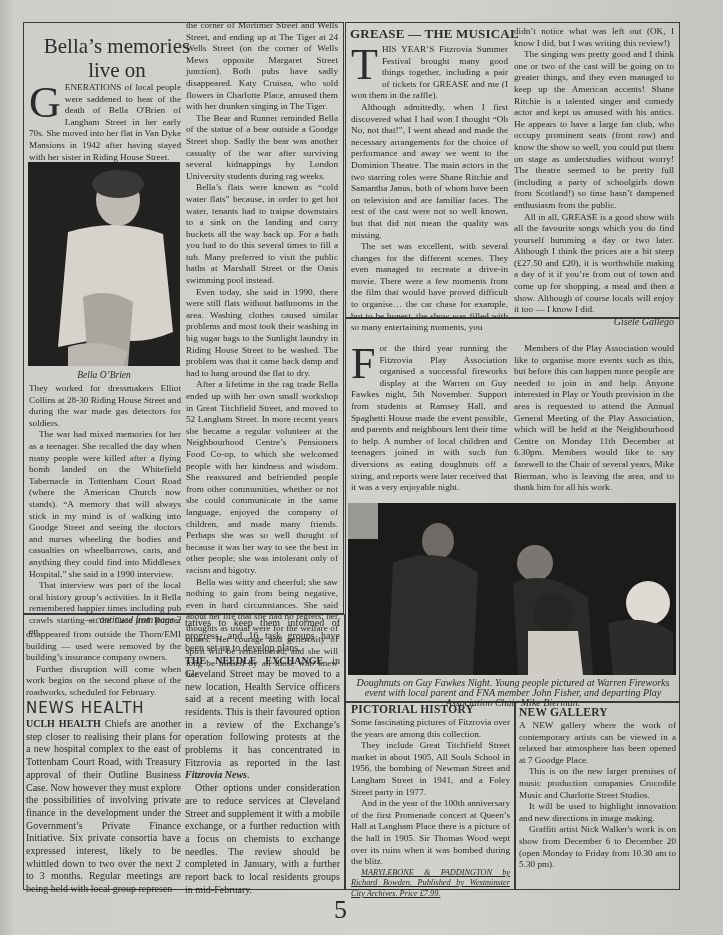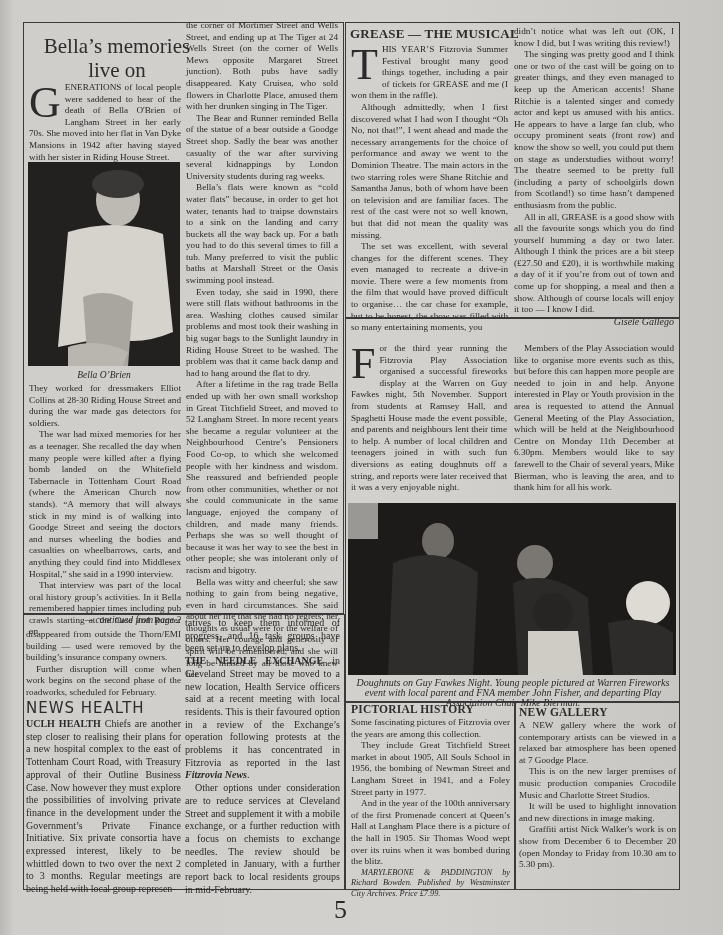--- a/index.html
+++ b/index.html
@@ -116,21 +116,21 @@
     <p class="noindent"><span class="small-caps">THE NEEDLE EXCHANGE</span><span> in Cleveland Street may be moved to a new location, Health Service officers said at a recent meeting with local residents. This is their favoured option in a review of the Exchange’s operation following protests at the problems it has concentrated in Fitzrovia as reported in the last </span><i style="font-weight:bold;">Fitzrovia News</i><span>.</span></p>
     <p>Other options under consideration are to reduce services at Cleveland Street and supplement it with a mobile exchange, or a further reduction with a focus on chemists to exchange needles. The review should be completed in January, with a further report back to local residents groups in mid-February.</p>
   </div>
 
   <div class="box" style="left:345px;top:702px;width:170px;height:188px;"></div>
   <div class="h-mid" style="left:351px;top:703px;font-size:11.5px;">PICTORIAL HISTORY</div>
   <div class="txt" style="left:351px;top:717px;width:159px;">
     <p class="noindent">Some fascinating pictures of Fitzrovia over the years are among this collection.</p>
     <p>They include Great Titchfield Street market in about 1905, All Souls School in 1956, the bombing of Newman Street and Langham Street in 1941, and a Foley Street party in 1977.</p>
     <p>And in the year of the 100th anniversary of the first Promenade concert at Queen’s Hall at Langham Place there is a picture of the hall in 1905. Sir Thomas Wood wept over its ruins when it was bombed during the blitz.</p>
-    <p style="font-style:italic;font-size:8.3px;line-height:10.5px;">MARYLEBONE &amp; PADDINGTON by Richard Bowden. Published by Westminster City Archives. Price £7.99.</p>
+    <p style="font-style:italic;font-size:8.3px;line-height:10.5px;text-decoration:underline;">MARYLEBONE &amp; PADDINGTON by Richard Bowden. Published by Westminster City Archives. Price £7.99.</p>
   </div>
 
   <div class="box" style="left:515px;top:702px;width:165px;height:188px;"></div>
   <div class="h-mid" style="left:519px;top:706px;font-size:11.5px;">NEW GALLERY</div>
   <div class="txt" style="left:519px;top:720px;width:157px;">
     <p class="noindent">A NEW gallery where the work of contemporary artists can be viewed in a relaxed bar atmosphere has been opened at 7 Goodge Place.</p>
     <p>This is on the new larger premises of music production companies Crocodile Music and Charlotte Street Studios.</p>
     <p>It will be used to highlight innovation and new directions in image making.</p>
     <p>Graffiti artist Nick Walker's work is on show from December 6 to December 20 (open Monday to Friday from 10.30 am to 5.30 pm).</p>
   </div>

